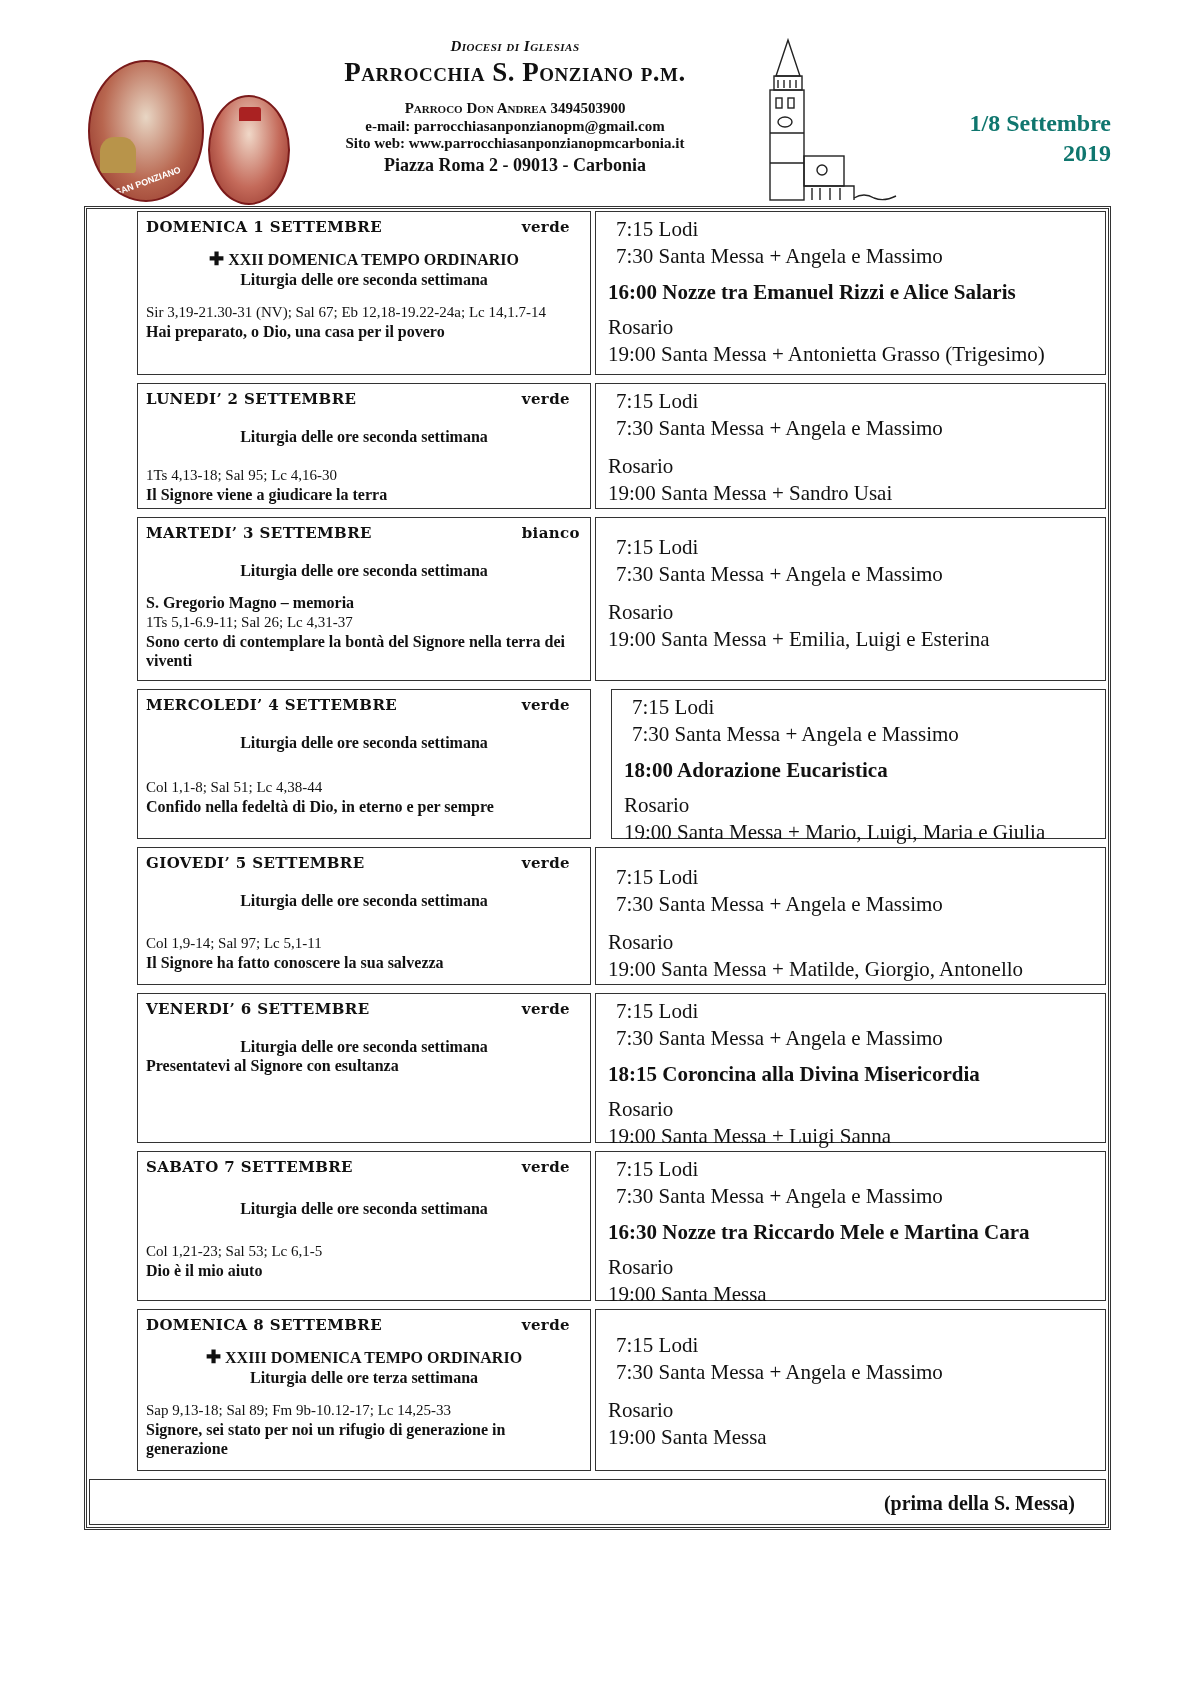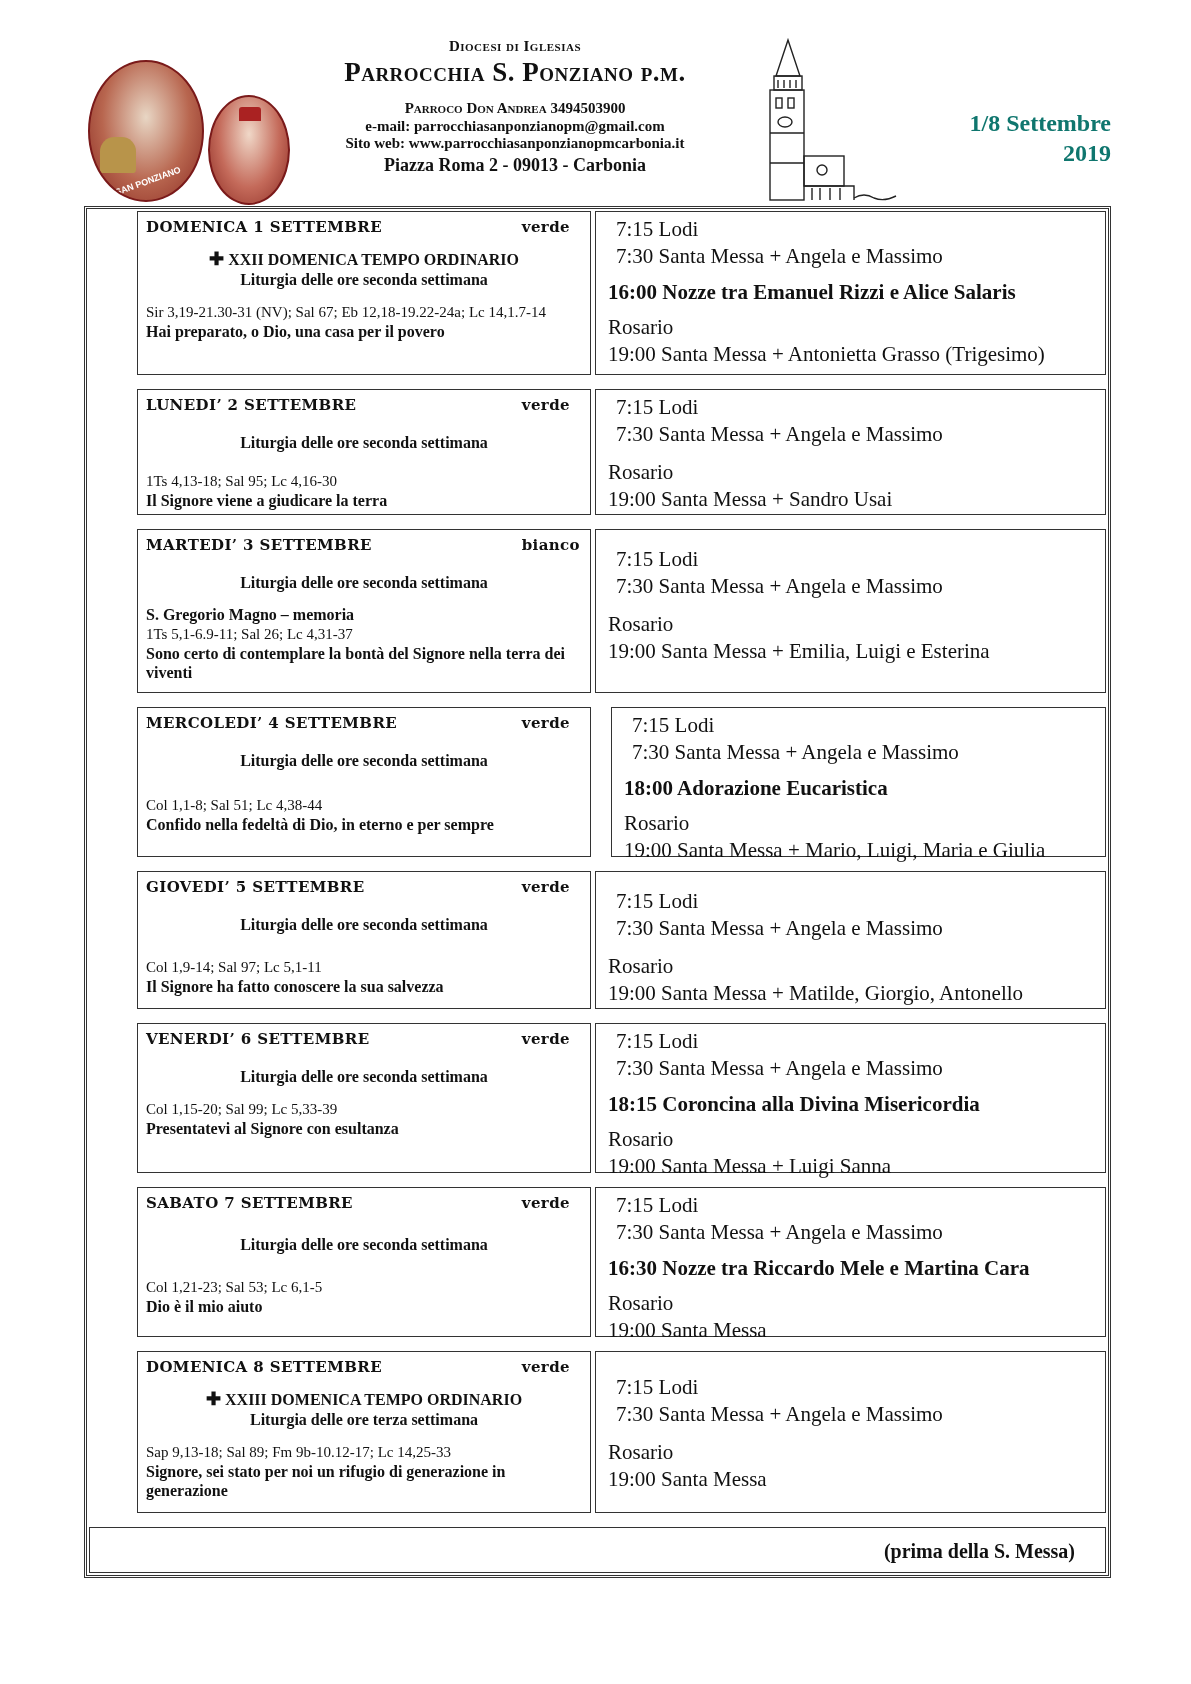--- a/index.html
+++ b/index.html
@@ -8,32 +8,32 @@
 
   
   .header { position: absolute; left: 0; top: 0; width: 1191px; height: 205px; }
   .logo1 { position: absolute; left: 88px; top: 60px; width: 116px; height: 142px; border: 2px solid #7a1a1a; border-radius: 50%; background: radial-gradient(ellipse at 50% 40%, #e8d6c4 0%, #b8664f 55%, #8a2a22 100%); overflow: hidden; }
   .logo1 .cap { position: absolute; left: 10px; top: 75px; width: 36px; height: 36px; background: #b8944a; border-radius: 40% 40% 10% 10%; }
   .logo1 .lbl { position: absolute; left: 8px; bottom: 14px; width: 100px; font: bold 9px "Liberation Sans", sans-serif; color: #fff; text-align: center; transform: rotate(-20deg); }
   .logo2 { position: absolute; left: 208px; top: 95px; width: 82px; height: 110px; border: 2px solid #7a1a1a; border-radius: 50%; background: radial-gradient(ellipse at 50% 35%, #f0d8c8 0%, #c46a5a 55%, #8a2a22 100%); overflow: hidden; }
   .logo2 .crown { position: absolute; left: 29px; top: 10px; width: 22px; height: 14px; background: #a22; border-radius: 3px 3px 0 0; }
 
   .hdr-text { position: absolute; left: 300px; top: 38px; width: 430px; text-align: center; line-height: 1.15; }
-  .diocese { font-weight: bold; font-size: 15px; font-variant: small-caps; letter-spacing: 0.5px; }
+  .diocese { font-weight: bold; font-size: 15px; font-variant: small-caps; letter-spacing: 0.5px; font-style: italic; }
   .parish { font-weight: bold; font-size: 27px; font-variant: small-caps; letter-spacing: 0.5px; margin-top: 2px; }
   .parroco { font-weight: bold; font-size: 15px; font-variant: small-caps; margin-top: 12px; }
   .email, .site { font-weight: bold; font-size: 15px; }
   .address { font-weight: bold; font-size: 18px; margin-top: 3px; }
 
   .tower { position: absolute; left: 760px; top: 38px; width: 150px; height: 165px; }
   .date-title { position: absolute; right: 80px; top: 108px; text-align: right; color: #0f766e; font-weight: bold; font-size: 24px; line-height: 1.25; font-family: "Liberation Serif", serif; }
 
   
   .table { position: absolute; left: 84px; top: 206px; width: 1027px; border: 3px double #333; padding: 2px; }
-  .row { display: flex; margin-bottom: 14px; padding-left: 48px; }
+  .row { display: flex; margin-bottom: 8px; padding-left: 48px; }
   .cell-left { width: 454px; border: 1.5px solid #333; padding: 6px 8px 4px 8px; position: relative; margin-right: 4px; }
   .cell-right { flex: 1; border: 1.5px solid #333; padding: 4px 12px 2px 12px; }
   .day-head { display: flex; justify-content: space-between; font-weight: bold; font-size: 17px; letter-spacing: 0.4px; font-family: "DejaVu Serif", serif; font-size: 15px; }
   .day-head .color { margin-right: 12px; }
   .feast { text-align: center; font-weight: bold; font-size: 16px; margin-top: 12px; }
   .feast .cross { font-size: 18px; }
   .liturgia { text-align: center; font-weight: bold; font-size: 16px; margin-top: 1px; }
   .liturgia.spaced { margin-top: 20px; }
   .memoria { font-weight: bold; font-size: 16px; margin-top: 14px; }
   .refs { font-size: 15px; margin-top: 20px; line-height: 1.25; }
@@ -191,21 +191,20 @@
     </div>
   </div>
 
   <div class="row" style="height:150px;">
     <div class="cell-left">
       <div class="day-head">
         <span>VENERDI’ 6 SETTEMBRE</span>
         <span class="color">verde</span>
       </div>
       <div class="liturgia spaced">Liturgia delle ore seconda settimana</div>
-      <div class="refs" style="margin-top:14px;">Col 1,15-20; Sal 99; Lc 5,33-39</div>
       <div class="psalm">Presentatevi al Signore con esultanza</div>
     </div>
     <div class="cell-right">
       <div class="ev">7:15 Lodi</div>
       <div class="ev">7:30 Santa Messa + Angela e Massimo</div>
       <div class="ev bold">18:15 Coroncina alla Divina Misericordia</div>
       <div class="ev plain">Rosario</div>
       <div class="ev plain">19:00 Santa Messa + Luigi Sanna</div>
     </div>
   </div>

